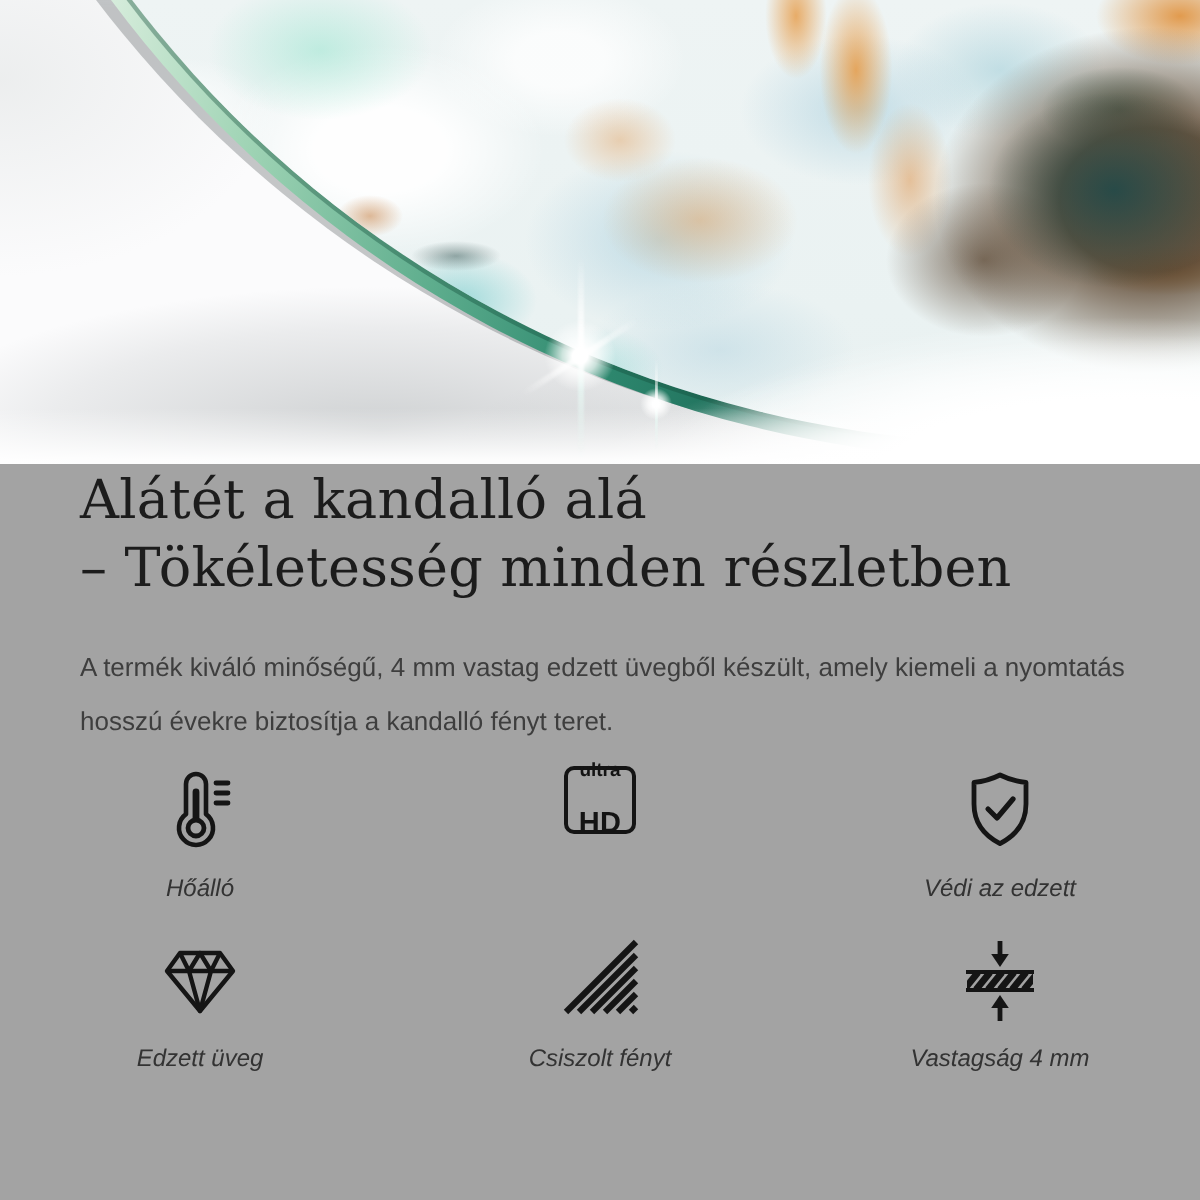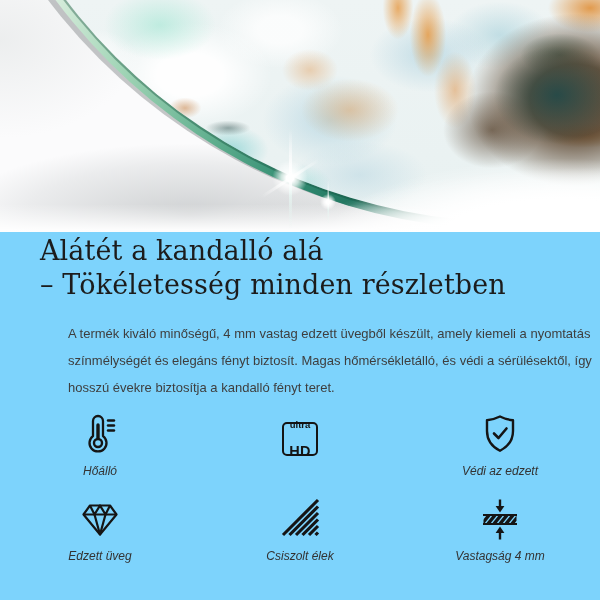--- a/index.html
+++ b/index.html
@@ -1,16 +1,16 @@
 <!DOCTYPE html>
 <html><head>
 <meta charset="utf-8">
 <style>
   html,body{margin:0;padding:0;background:#fff;}
-  .page{position:relative;width:600px;height:600px;background:#7dd3fc;overflow:hidden;
+  .page{position:relative;width:600px;height:600px;background:#a3a3a3;overflow:hidden;
         font-family:"Liberation Sans",sans-serif;color:#1d1d1d;}
 
   
   .hero{position:relative;width:600px;height:232px;overflow:hidden;
     background:
       radial-gradient(200px 140px at 0px 40px, rgba(224,227,227,.55), rgba(224,227,227,0) 70%),
       radial-gradient(300px 92px at 190px 215px, rgba(140,146,148,.40), rgba(170,175,177,.20) 55%, rgba(0,0,0,0) 78%),
       radial-gradient(260px 80px at 420px 228px, rgba(150,156,158,.28), rgba(150,156,158,0) 75%),
       #fbfbfc;}
   .disc-shadow{position:absolute;inset:-12px 0 -8px 0;
@@ -62,26 +62,26 @@
       background:linear-gradient(90deg, rgba(255,255,255,0), rgba(255,255,255,.9) 50%, rgba(255,255,255,0));filter:blur(.4px);}
   .sparkle .core{position:absolute;left:-18px;top:-18px;width:36px;height:36px;
       background:radial-gradient(circle,#fff 15%, rgba(255,255,255,.75) 35%, rgba(255,255,255,0) 70%);}
   .sparkle.small{left:328px;top:202px;transform:scale(.45);}
 
   
   .content{padding:0 40px;}
   .title{margin-top:2px;font-family:"DejaVu Serif","Liberation Serif",serif;
       font-size:27px;line-height:34px;font-weight:400;color:#1c1c1c;letter-spacing:.1px;}
   .desc{margin-top:12px;font-size:13px;line-height:27px;color:#3e3e3e;}
-  .desc div{white-space:nowrap;margin-left:28px;}
+  .desc div{white-space:nowrap;}
 
   
   .features{margin-top:9px;display:grid;grid-template-columns:repeat(3,200px);row-gap:17px;width:600px;}
   .feature{display:flex;flex-direction:column;align-items:center;}
-  .icon-wrap{height:46px;display:flex;align-items:flex-end;justify-content:center;}
+  .icon-wrap{height:46px;display:flex;align-items:flex-start;justify-content:center;}
   .feature-label{margin-top:8px;font-size:12px;color:#333;font-style:italic;}
   .icon-svg{stroke:#151515;fill:none;stroke-width:2.3;}
   .hd-box{box-sizing:border-box;width:36px;height:34px;border:2.6px solid #141414;border-radius:5px;
       display:flex;flex-direction:column;align-items:center;justify-content:center;color:#141414;}
   .hd-box .t1{font-size:9.5px;font-weight:700;line-height:1;}
   .hd-box .t2{font-size:14.5px;font-weight:800;line-height:1;margin-top:15px;letter-spacing:.2px;}
 </style>
 </head>
 <body>
 
@@ -104,21 +104,20 @@
     </div>
   </div>
 
   <div class="content">
     <h1 class="title">
       <div>Alátét a kandalló alá</div>
       <div>– Tökéletesség minden részletben</div>
     </h1>
     <div class="desc">
       <div>A termék kiváló minőségű, 4 mm vastag edzett üvegből készült, amely kiemeli a nyomtatás</div>
-      <div>színmélységét és elegáns fényt biztosít. Magas hőmérsékletálló, és védi a sérülésektől, így</div>
       <div>hosszú évekre biztosítja a kandalló fényt teret.</div>
     </div>
   </div>
 
   <div class="features">
 
     <div class="feature">
       <div class="icon-wrap">
         <svg class="icon-svg" width="44" height="44" viewBox="0 0 44 44">
           <path d="M15,24.1 L15,9 A5,5 0 0 1 25,9 L25,24.1 A8.5,8.5 0 1 1 15,24.1 Z" stroke-linejoin="round"></path>
@@ -167,21 +166,21 @@
       <div class="icon-wrap">
         <svg width="44" height="44" viewBox="0 0 44 44" stroke="#151515">
           <line x1="5" y1="38" x2="40" y2="3" stroke-width="3.1"></line>
           <line x1="11.5" y1="38" x2="40" y2="9.5" stroke-width="3.1"></line>
           <line x1="18" y1="38" x2="40" y2="16" stroke-width="3.1"></line>
           <line x1="24.5" y1="38" x2="40" y2="22.5" stroke-width="3.1"></line>
           <line x1="31" y1="38" x2="40" y2="29" stroke-width="3.1"></line>
           <line x1="37.5" y1="38" x2="40" y2="35.5" stroke-width="3.1"></line>
         </svg>
       </div>
-      <div class="feature-label">Csiszolt élek</div>
+      <div class="feature-label">Csiszolt fényt</div>
     </div>
 
     <div class="feature">
       <div class="icon-wrap">
         <svg width="44" height="44" viewBox="0 0 44 44" stroke="#151515" fill="#151515">
           <line x1="22" y1="2.5" x2="22" y2="9.5" stroke-width="2.4"></line>
           <polygon points="17.6,9 26.4,9 22,15.5" stroke="none"></polygon>
           <line x1="5" y1="18" x2="39" y2="18" stroke-width="2"></line>
           <line x1="5" y1="27" x2="39" y2="27" stroke-width="2"></line>
           <g clip-path="url(#barclip)">

